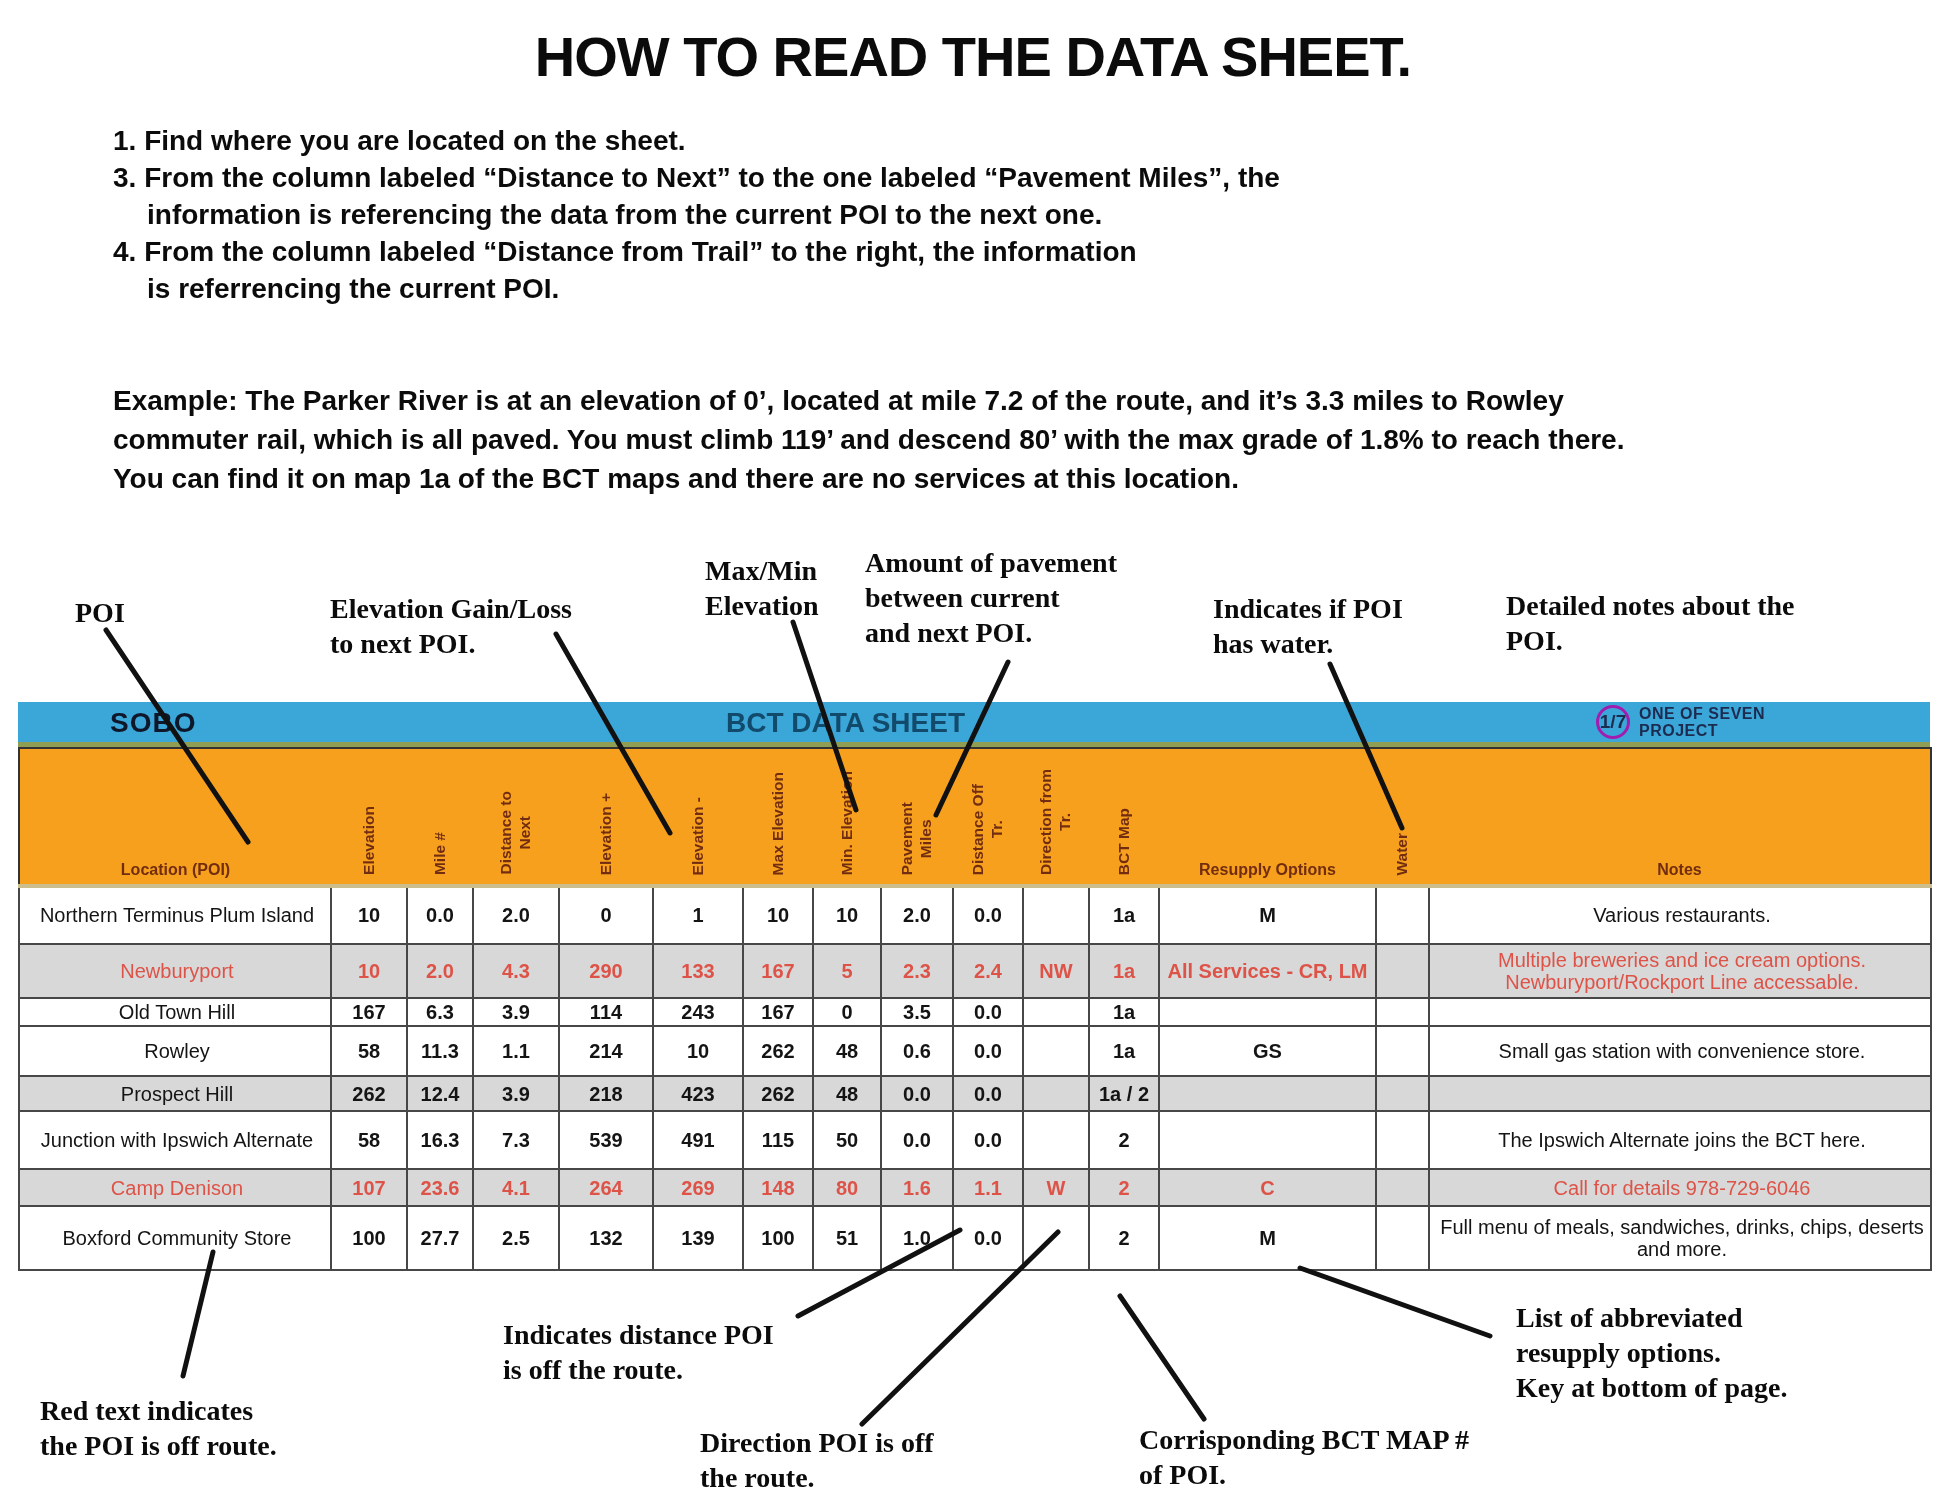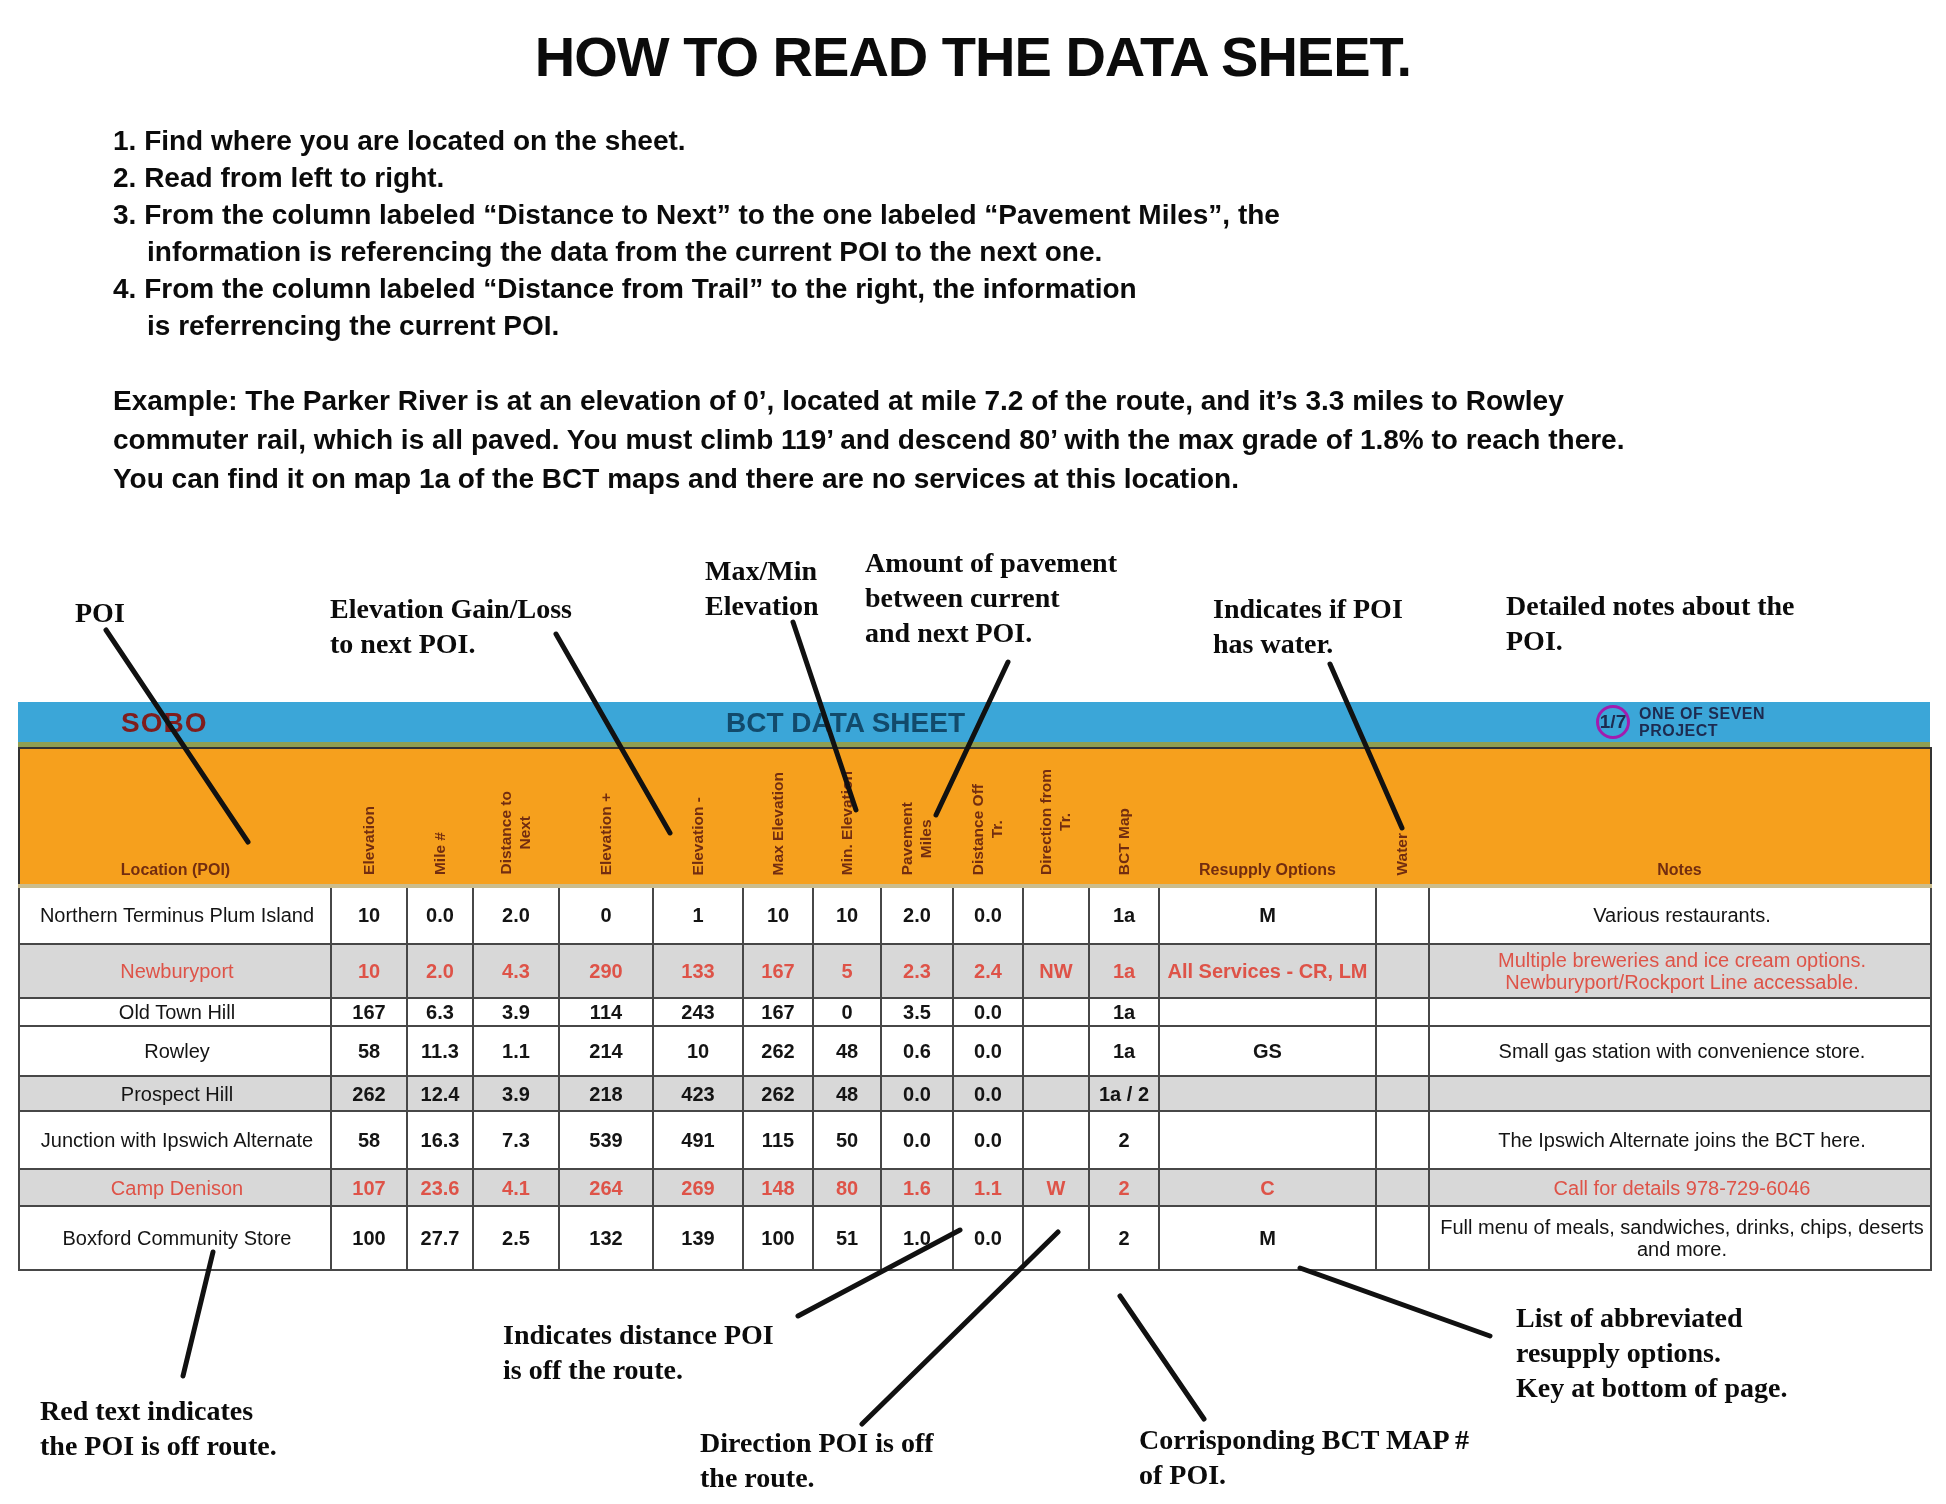--- a/index.html
+++ b/index.html
@@ -23,21 +23,21 @@
   #co-notes{left:1506px;top:588px;}
   #co-distoff{left:503px;top:1317px;}
   #co-redtext{left:40px;top:1393px;}
   #co-diroff{left:700px;top:1425px;}
   #co-bctmap{left:1139px;top:1422px;}
   #co-resupply{left:1516px;top:1300px;}
   .connectors{position:absolute;left:0;top:0;z-index:6;pointer-events:none;}
 
   .sheet{position:absolute;left:18px;top:702px;width:1912px;z-index:1;}
   .bluebar{height:40px;background:#3ba6d8;position:relative;}
-  .sobo{position:absolute;left:103px;top:5px;font-size:28px;font-weight:bold;color:#7f1d1d;letter-spacing:1px;}
+  .sobo{position:absolute;left:92px;top:5px;font-size:28px;font-weight:bold;color:#0f172a;letter-spacing:1px;}
   .sheettitle{position:absolute;left:708px;top:5px;font-size:28px;font-weight:bold;color:#124a6b;}
   .brand{position:absolute;left:1578px;top:3px;display:flex;align-items:center;gap:9px;color:#1d2b50;}
   .brand-logo{width:28px;height:28px;border:3px solid #a21caf;border-radius:50%;
     display:flex;align-items:center;justify-content:center;font-size:19px;font-weight:bold;}
   .brand-text{font-size:16px;font-weight:bold;line-height:17px;letter-spacing:0.5px;}
   .olive{height:5px;background:#8f9e52;}
 
   table.ds{border-collapse:collapse;table-layout:fixed;width:1912px;background:#ffffff;border:2px solid #333;}
   table.ds thead td{
     background:#f6a01d;border:none;border-bottom:4px solid #cbbd8c;
@@ -59,21 +59,20 @@
   table.ds tbody tr.shaded{background:#d8d8d8;}
   table.ds tbody tr.off-route{color:#de5348;}
 </style>
 </head>
 <body>
 
 <h1 class="title">HOW TO READ THE DATA SHEET.</h1>
 
 <div class="instructions">
     <div class="instr-line">1. Find where you are located on the sheet.</div>
-    <div class="instr-line">2. Read from left to right.</div>
     <div class="instr-line">3. From the column labeled “Distance to Next” to the one labeled “Pavement Miles”, the</div>
     <div class="instr-line indent">information is referencing the data from the current POI to the next one.</div>
     <div class="instr-line">4. From the column labeled “Distance from Trail” to the right, the information</div>
     <div class="instr-line indent">is referrencing the current POI.</div>
   </div>
 
 <div class="example">
     <div>Example: The Parker River is at an elevation of 0’, located at mile 7.2 of the route, and it’s 3.3 miles to Rowley</div>
     <div>commuter rail, which is all paved. You must climb 119’ and descend 80’ with the max grade of 1.8% to reach there.</div>
     <div>You can find it on map 1a of the BCT maps and there are no services at this location.</div>

